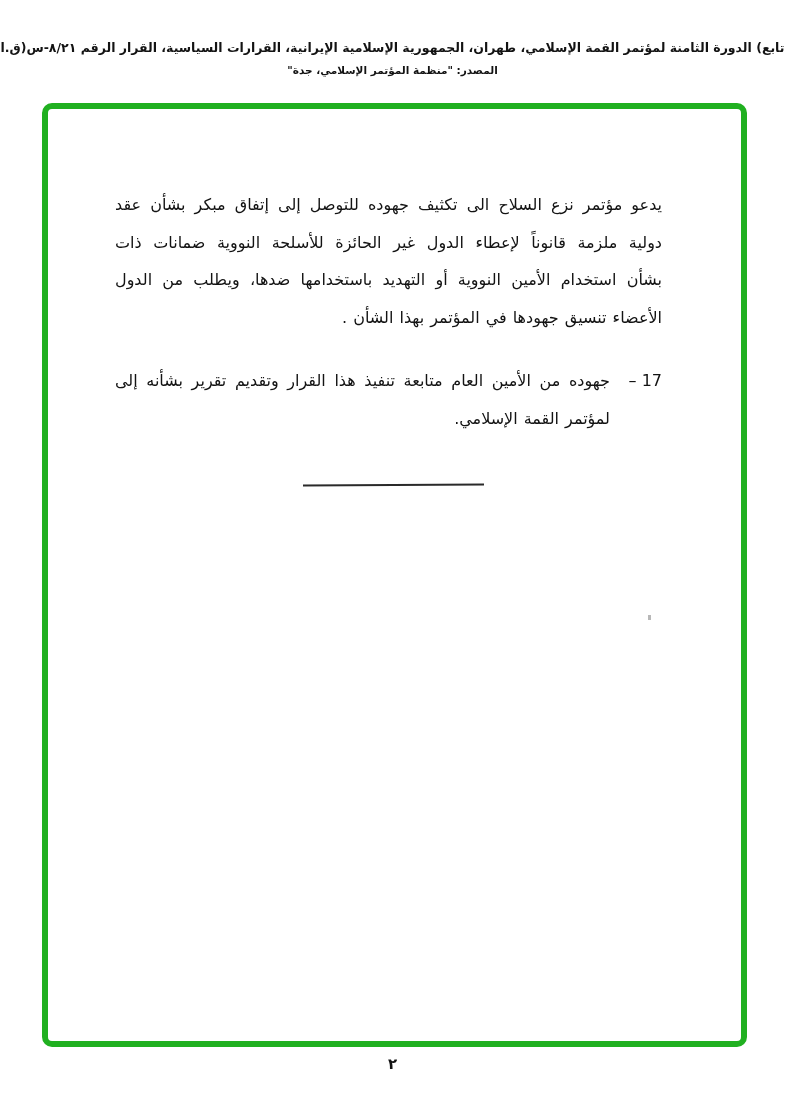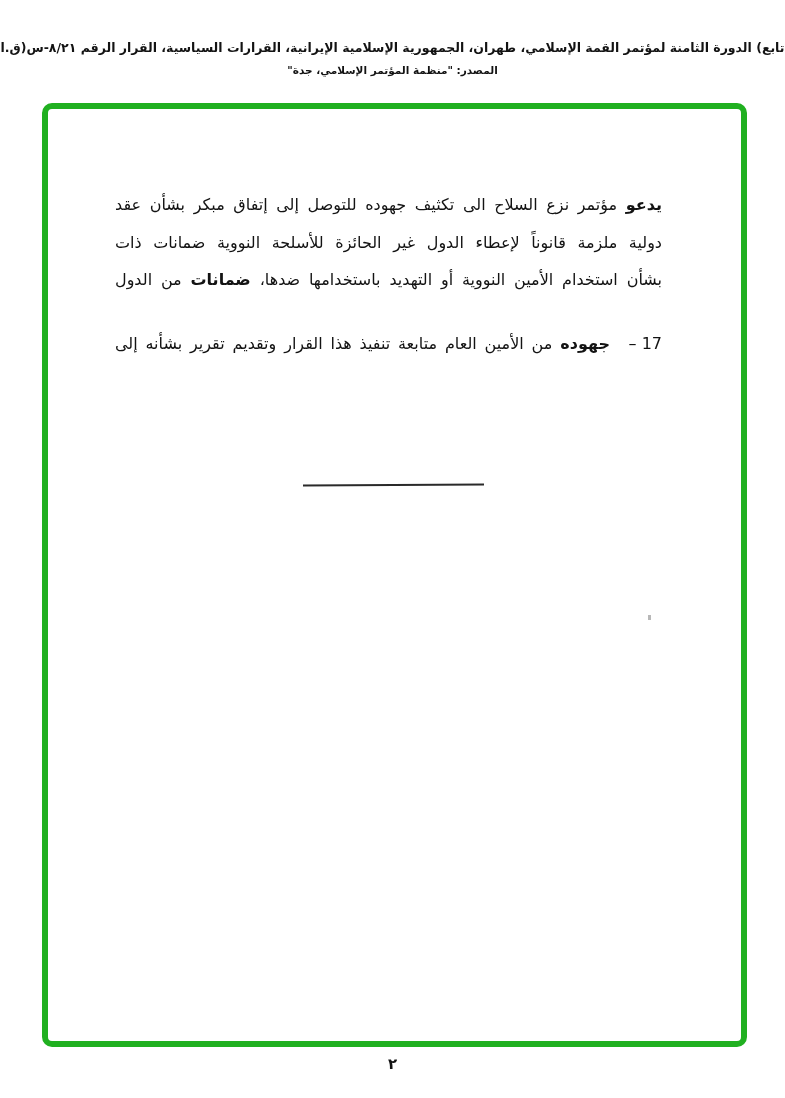--- a/index.html
+++ b/index.html
@@ -64,21 +64,21 @@
   .clause-body { flex: 1 1 auto; min-width: 0; }
   .tline {
     font-size: 16px;
     line-height: 37.5px;
     height: 37.5px;
     overflow: hidden;
     word-spacing: 1px;
   }
   .tline.just { text-align: justify; text-align-last: justify; }
   .tline.end  { text-align: start; }
-  .tline b { font-weight: bold; }
+  .tline b { font-weight: normal; }
 
   
   .closing-rule {
     position: absolute;
     left: 303px; top: 484px;
     width: 181px; height: 2px;
     background: #2a2a2a;
     transform: rotate(-0.3deg);
   }
   .scan-speck {
@@ -109,28 +109,30 @@
   </header>
 
   <div class="green-box"></div>
 
   <div class="clauses">
 
     <section class="clause">
       <div class="clause-body">
         <div class="tline just"><b>يدعو</b><span> مؤتمر نزع السلاح الى تكثيف جهوده للتوصل إلى إتفاق مبكر بشأن عقد اتفاقية</span></div>
         <div class="tline just"><span>دولية ملزمة قانوناً لإعطاء الدول غير الحائزة للأسلحة النووية ضمانات ذات مصداقية</span></div>
-        <div class="tline just"><span>بشأن استخدام الأمين النووية أو التهديد باستخدامها ضدها، </span><b>ضمانات</b><span> من الدول</span></div>
+        <div class="tline just"><span>بشأن استخدام الأمين النووية أو التهديد باستخدامها ضدها، </span><b>ويطلب</b><span> من الدول</span></div>
+        <div class="tline end"><span>الأعضاء تنسيق جهودها في المؤتمر بهذا الشأن .</span></div>
       </div>
     </section>
 
     <section class="clause">
       <div class="clause-num">17 –</div>
       <div class="clause-body">
         <div class="tline just"><b>جهوده</b><span> من الأمين العام متابعة تنفيذ هذا القرار وتقديم تقرير بشأنه إلى الدورة التاسعة</span></div>
+        <div class="tline end"><span>لمؤتمر القمة الإسلامي.</span></div>
       </div>
     </section>
 
   </div>
 
   <div class="closing-rule"></div>
   <div class="scan-speck"></div>
 
   <footer class="page-number">٢</footer>
 

